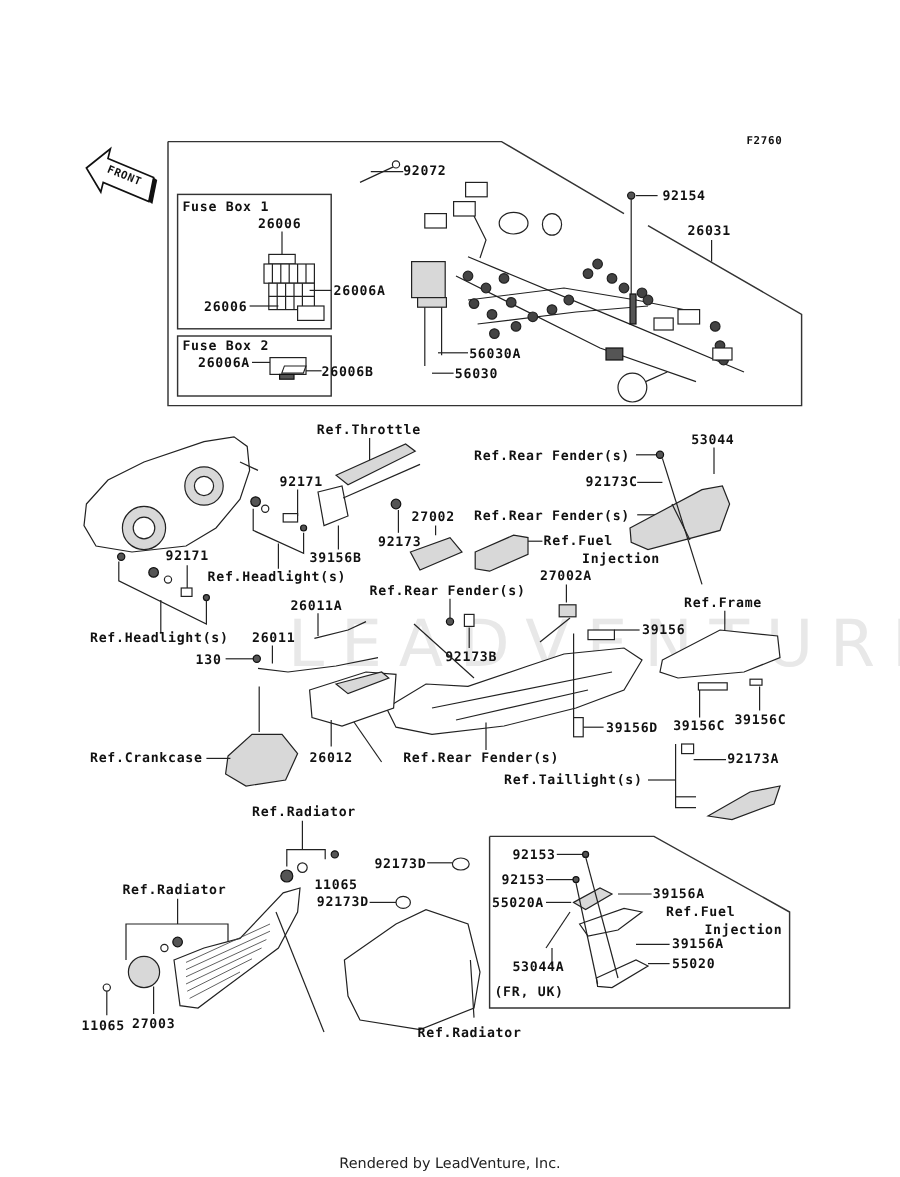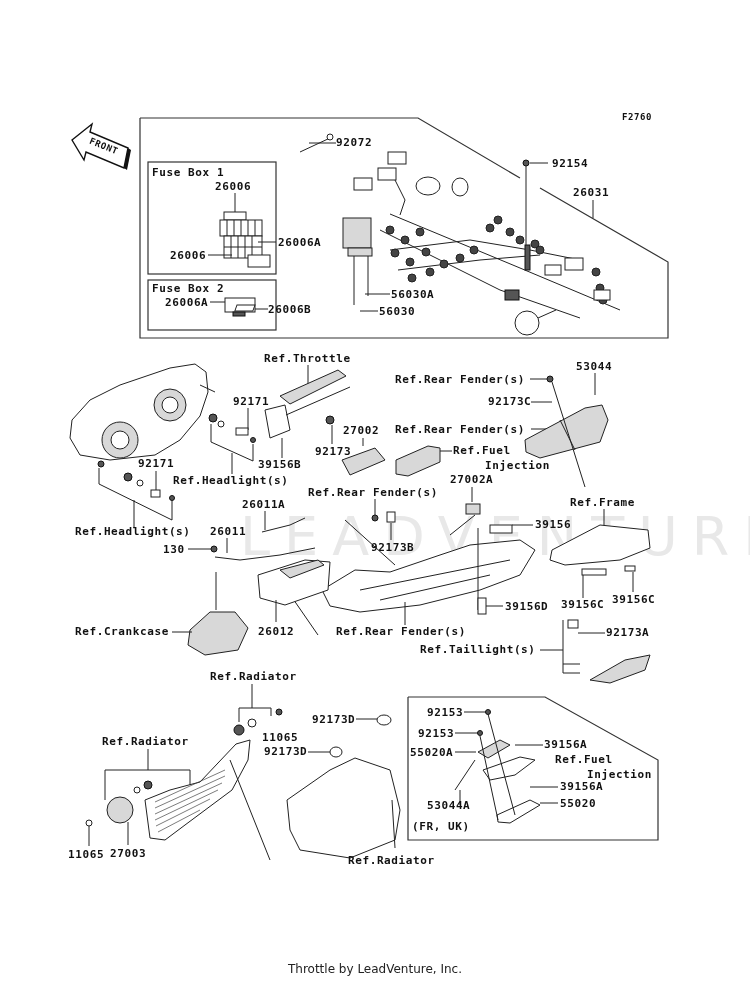--- a/index.html
+++ b/index.html
@@ -326,13 +326,13 @@
     <line class="ln" x1="480" y1="736" x2="498" y2="820"></line>
   </g>
   <line class="ln" x1="455" y1="790" x2="475" y2="760" stroke-width="2.4"></line>
   <line class="ln" x1="460" y1="790" x2="460" y2="805"></line>
   <text class="lbl" x="427" y="809">53044A</text>
   <text class="lbl" x="560" y="807">55020</text>
   <line class="ln" x1="540" y1="803" x2="558" y2="803"></line>
   <text class="lbl" x="412" y="830">(FR, UK)</text>
 </svg>
 
-<div class="footer">Throttle by LeadVenture, Inc.</div>
+<div class="footer">Rendered by LeadVenture, Inc.</div>
 
 </body></html>

